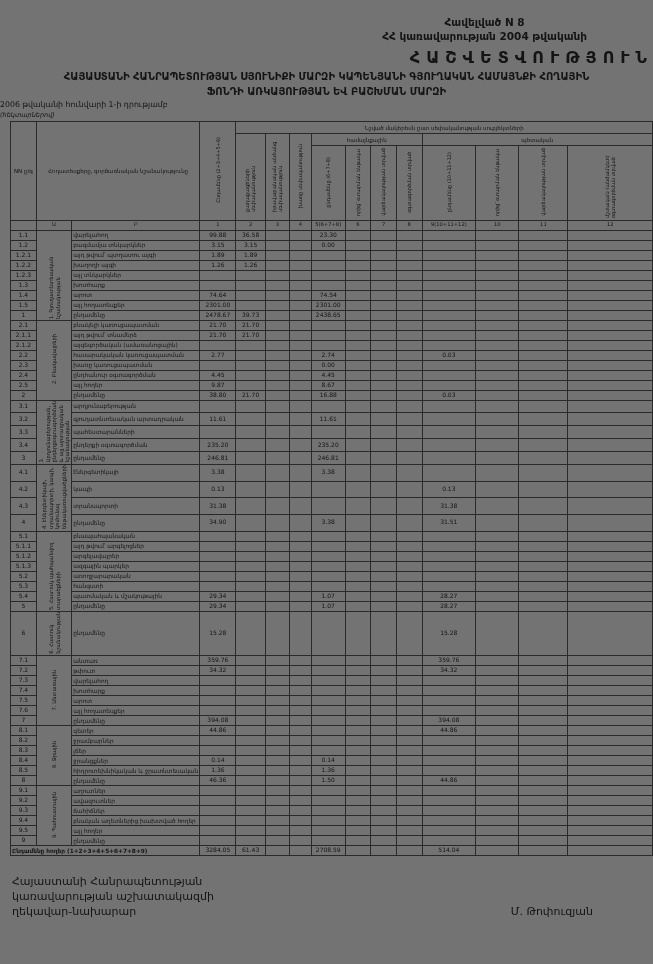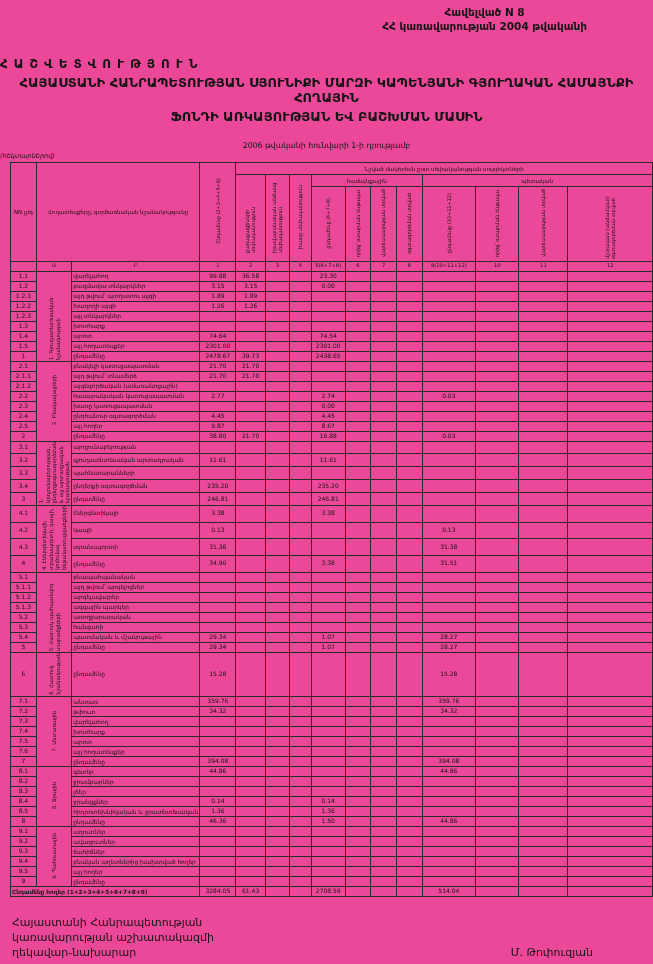--- a/index.html
+++ b/index.html
@@ -1,26 +1,26 @@
 <!DOCTYPE html>
 <html><head>
 <meta charset="utf-8">
 <style>
   html,body { margin:0; padding:0; background:#9a9a9a; }
   .page {
-    width:653px; height:964px; margin:0 auto; background:#ec4899;
+    width:653px; height:964px; margin:0 auto; background:#737373;
     font-family:"DejaVu Sans", sans-serif; color:#141414;
-    position:relative; overflow:hidden; box-sizing:border-box; padding-top:6px;
+    position:relative; overflow:hidden; box-sizing:border-box; padding-top:16px;
   }
   .appendix { width:fit-content; margin:0 66px 0 auto; text-align:center;
     font-weight:bold; font-size:10.5px; line-height:1.3; }
-  .report-title { text-align:left; font-weight:bold; font-size:12px;
-    letter-spacing:6px; margin-top:24px; }
-  .report-sub { text-align:center; font-weight:bold; font-size:13px; margin-top:4px; }
-  .report-date { text-align:center; font-size:7.8px; margin-top:17px; }
+  .report-title { text-align:right; font-weight:bold; font-size:16px;
+    letter-spacing:6px; margin-top:5px; }
+  .report-sub { text-align:center; font-weight:bold; font-size:10px; margin-top:4px; }
+  .report-date { text-align:left; font-size:7.8px; margin-top:3px; }
   .units { text-align:left; font-size:6.5px; font-style:italic; padding-right:14px; margin-top:2px; }
 
   table.landtable { border-collapse:collapse; table-layout:fixed; margin:2px 0 0 10px; }
   .landtable th, .landtable td {
     border:1px solid #2a2a2a; padding:0 1px; font-size:6px; line-height:1.15;
     overflow:hidden; vertical-align:middle; box-sizing:border-box;
   }
   .landtable thead th { font-weight:normal; text-align:center; font-size:5.5px; }
   .band th { height:12px; }
   .hdr-rot th { height:74px; vertical-align:middle; }
@@ -46,21 +46,21 @@
 
 <div class="page">
 
   <div class="appendix">
     <div>Հավելված N 8</div>
     <div>ՀՀ կառավարության 2004 թվականի</div>
   </div>
 
   <div class="report-title">ՀԱՇՎԵՏՎՈՒԹՅՈՒՆ</div>
   <div class="report-sub">ՀԱՅԱՍՏԱՆԻ ՀԱՆՐԱՊԵՏՈՒԹՅԱՆ ՍՅՈՒՆԻՔԻ ՄԱՐԶԻ ԿԱՊԵՆՅԱՆԻ ԳՅՈՒՂԱԿԱՆ ՀԱՄԱՅՆՔԻ ՀՈՂԱՅԻՆ</div>
-  <div class="report-sub">ՖՈՆԴԻ ԱՌԿԱՅՈՒԹՅԱՆ ԵՎ ԲԱՇԽՄԱՆ ՄԱՍԻՆ</div>
+  <div class="report-sub">ՖՈՆԴԻ ԱՌԿԱՅՈՒԹՅԱՆ ԵՎ ԲԱՇԽՄԱՆ ՄԱՐԶԻ</div>
   <div class="report-date">2006 թվականի հունվարի 1-ի դրությամբ</div>
   <div class="units">(հեկտարներով)</div>
 
   <table class="landtable">
     <colgroup>
       <col style="width:26px">
         <col style="width:20px">
         <col style="width:92px">
       <col style="width:36px">
         <col style="width:30px">

